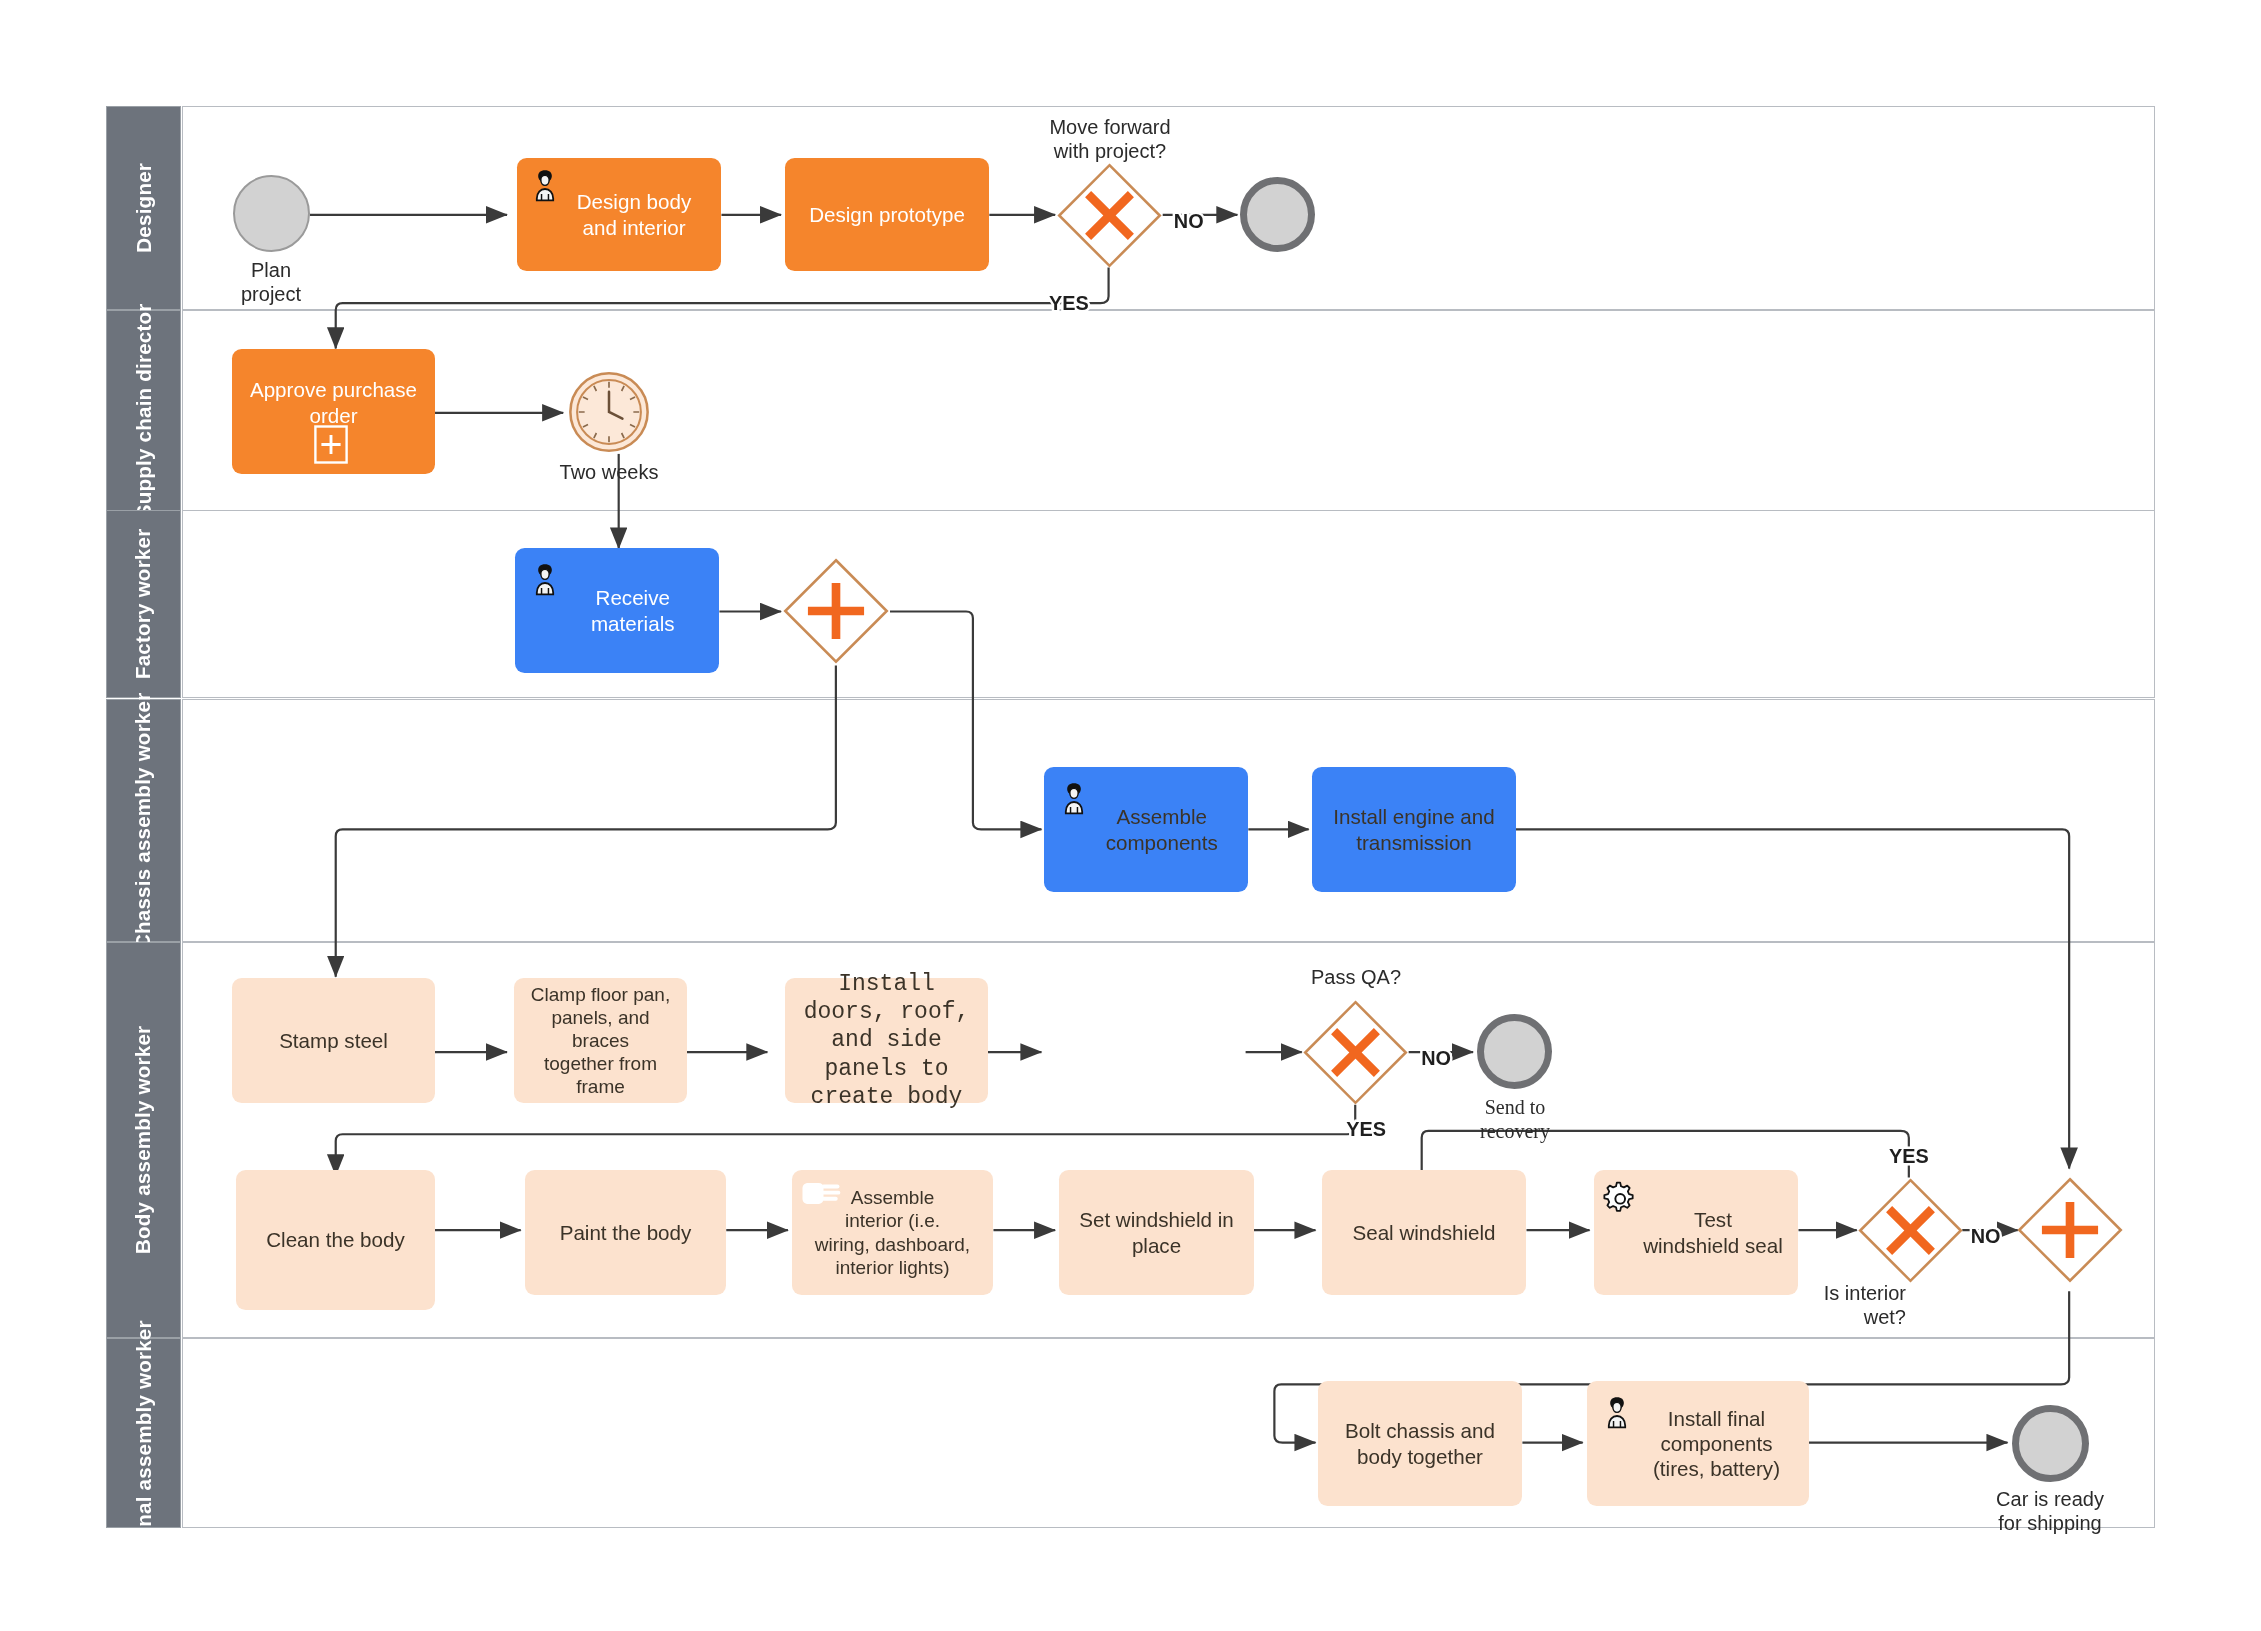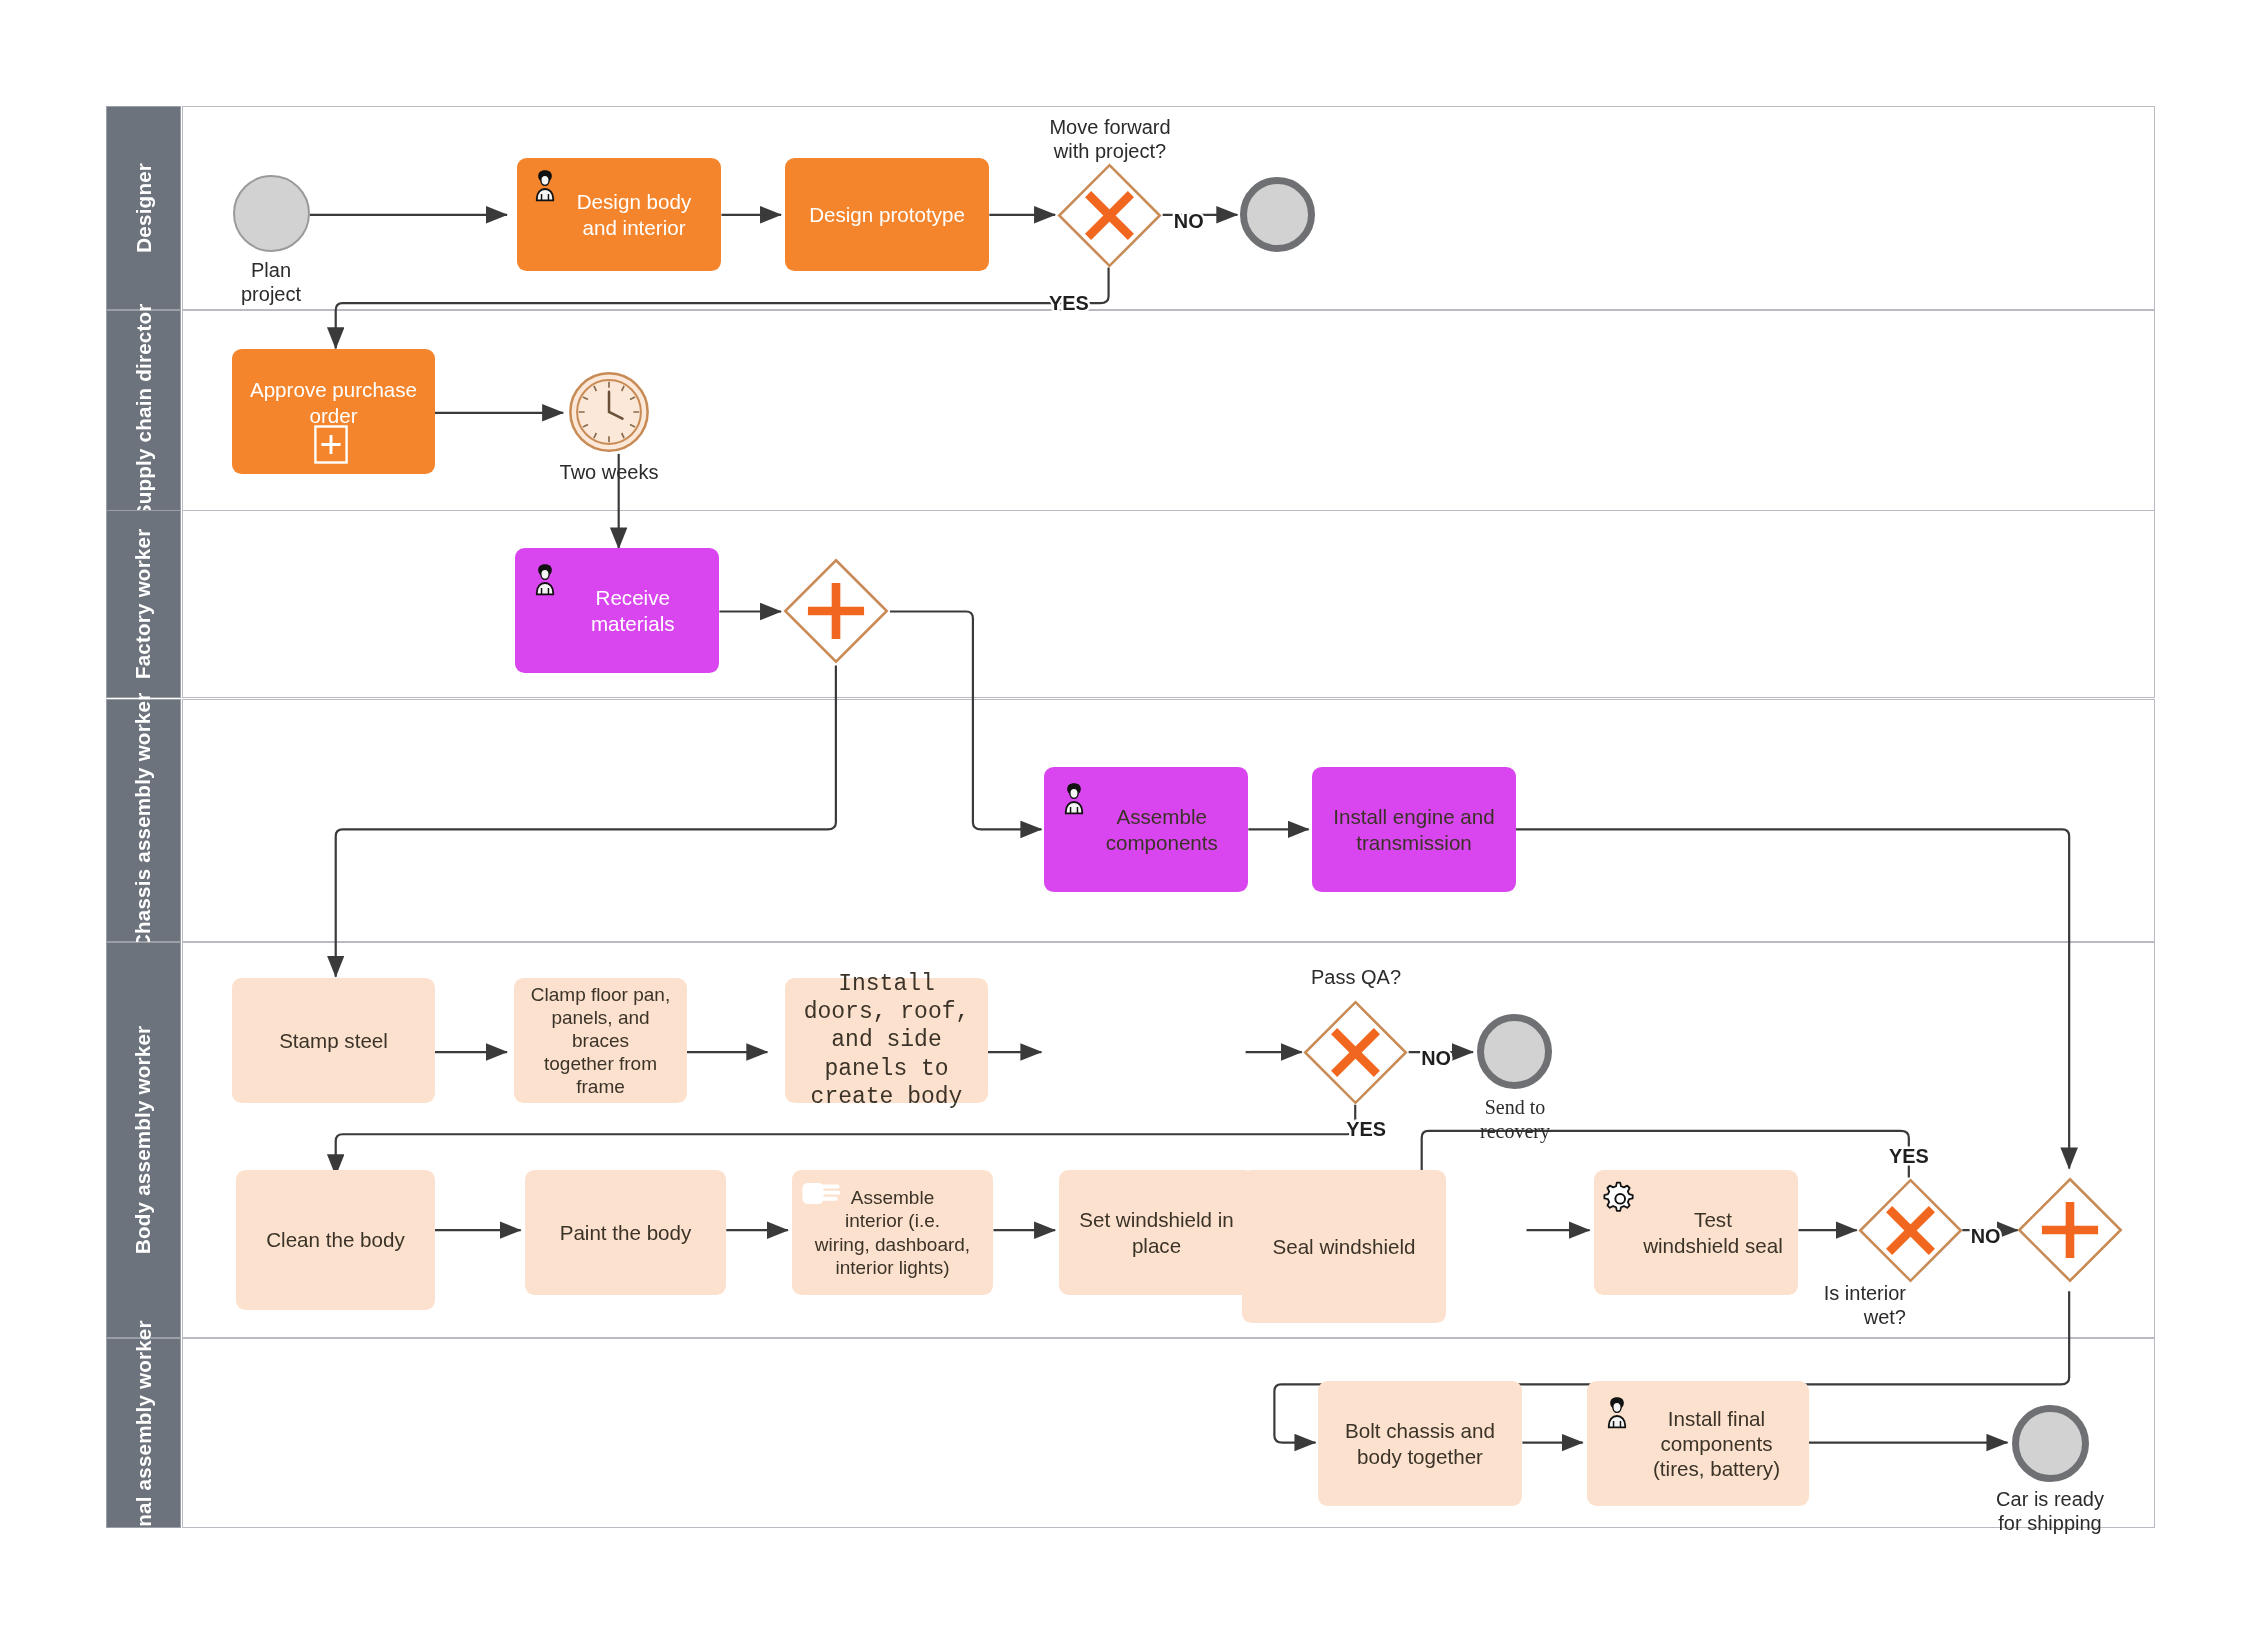--- a/index.html
+++ b/index.html
@@ -16,21 +16,21 @@
     font-size:20.6px;letter-spacing:0.2px;line-height:1.15;text-align:center;
   }
   .lane-body{position:absolute;box-sizing:border-box;border:0.7px solid #b8bcc2;background:#ffffff;}
   .node{position:absolute;box-sizing:border-box;}
   .task{
     border-radius:9.6px;display:flex;align-items:center;justify-content:center;
     text-align:center;line-height:1.22;padding:4.1px 6.9px;
   }
   .task .tlabel{display:block;width:100%;}
   .t-dark  {background:#F5852C;color:#FFFFFF;font-size:20.6px;}
-  .t-mid   {background:#d946ef;color:#3b3328;font-size:20.6px;}
+  .t-mid   {background:#3b82f6;color:#3b3328;font-size:20.6px;}
   .t-light {background:#FCE2CE;color:#3b3328;font-size:20.6px;}
   .ev{border-radius:50%;box-sizing:border-box;}
   .ev-start{background:#D2D2D2;border:2.1px solid #9A9A9A;}
   .ev-end{background:#D2D2D2;border:7.5px solid #6F7073;}
   .ev-label{
     position:absolute;text-align:center;font-size:20px;color:#2b2b2b;
     line-height:1.22;white-space:pre-line;
   }
   .gw{box-sizing:border-box;}
   .icon{position:absolute;}
@@ -268,21 +268,21 @@
 interior (i.e.
 wiring, dashboard,
 interior lights)</span>
   </div>
 
   <div class="node task t-light" style="left:1059px;top:1170px;width:195px;height:125px;">
     <span class="tlabel" style="white-space:pre-line;">Set windshield in
 place</span>
   </div>
 
-  <div class="node task t-light" style="left:1242px;top:1170px;width:204px;height:153px;">
+  <div class="node task t-light" style="left:1322px;top:1170px;width:204px;height:125px;">
     <span class="tlabel" style="white-space:pre-line;">Seal windshield</span>
   </div>
 
   <div class="node task t-light" style="left:1594px;top:1170px;width:204px;height:125px;">
     <svg class="icon" viewBox="0 0 52 52" style="left:5.5px;top:6.9px;width:42px;height:42px;">
       <g fill="#FFFFFF" stroke="#111" stroke-width="2.4" stroke-linejoin="round">
         <path d="M30 14 l4.5 -2.4 l3.2 3.2 l-2.4 4.5 l1.6 3.9 l4.9 1.1 v4.5 l-4.9 1.1 l-1.6 3.9 l2.4 4.5 l-3.2 3.2 l-4.5 -2.4 l-3.9 1.6 l-1.1 4.9 h-4.5 l-1.1 -4.9 l-3.9 -1.6 l-4.5 2.4 l-3.2 -3.2 l2.4 -4.5 l-1.6 -3.9 l-4.9 -1.1 v-4.5 l4.9 -1.1 l1.6 -3.9 l-2.4 -4.5 l3.2 -3.2 l4.5 2.4 l3.9 -1.6 l1.1 -4.9 h4.5 l1.1 4.9 z" transform="translate(2,0) scale(0.92)"></path>
         <circle cx="25" cy="27" r="6" fill="#FFFFFF"></circle>
       </g>
     </svg>

